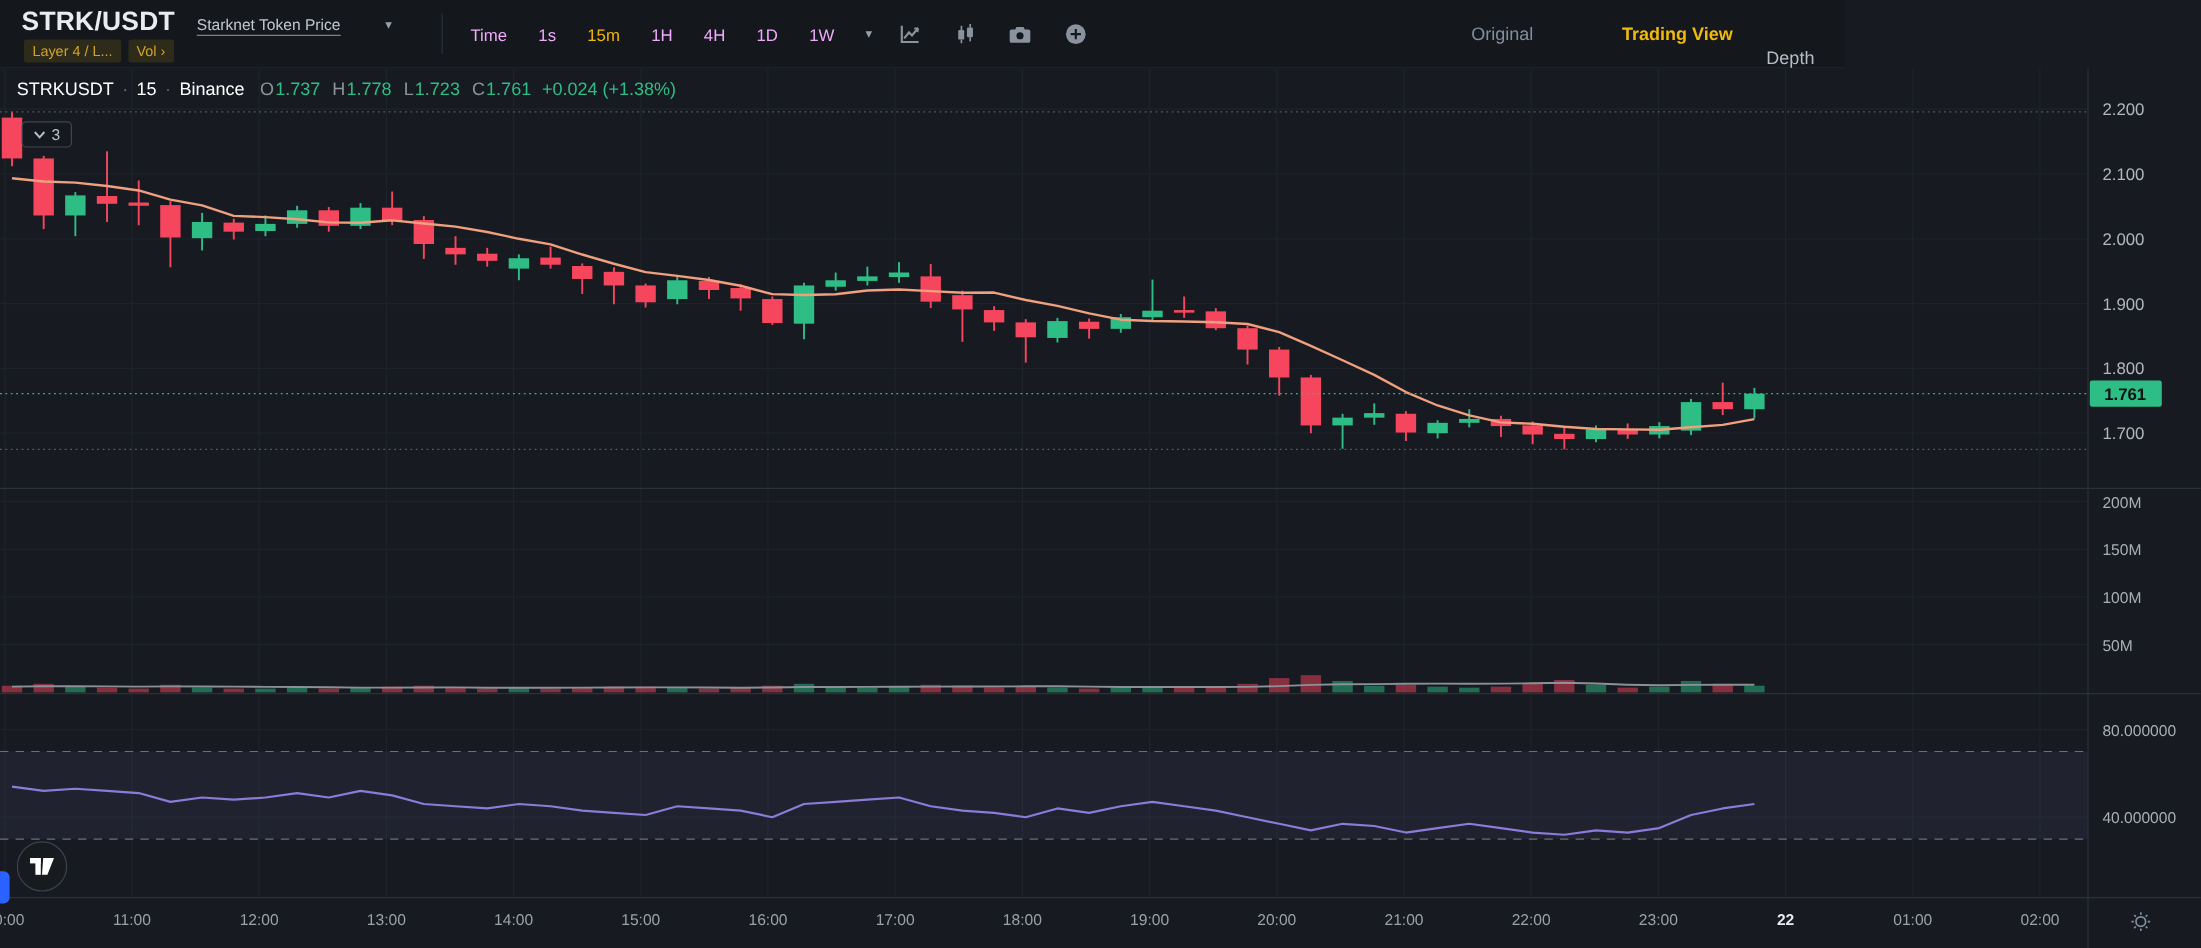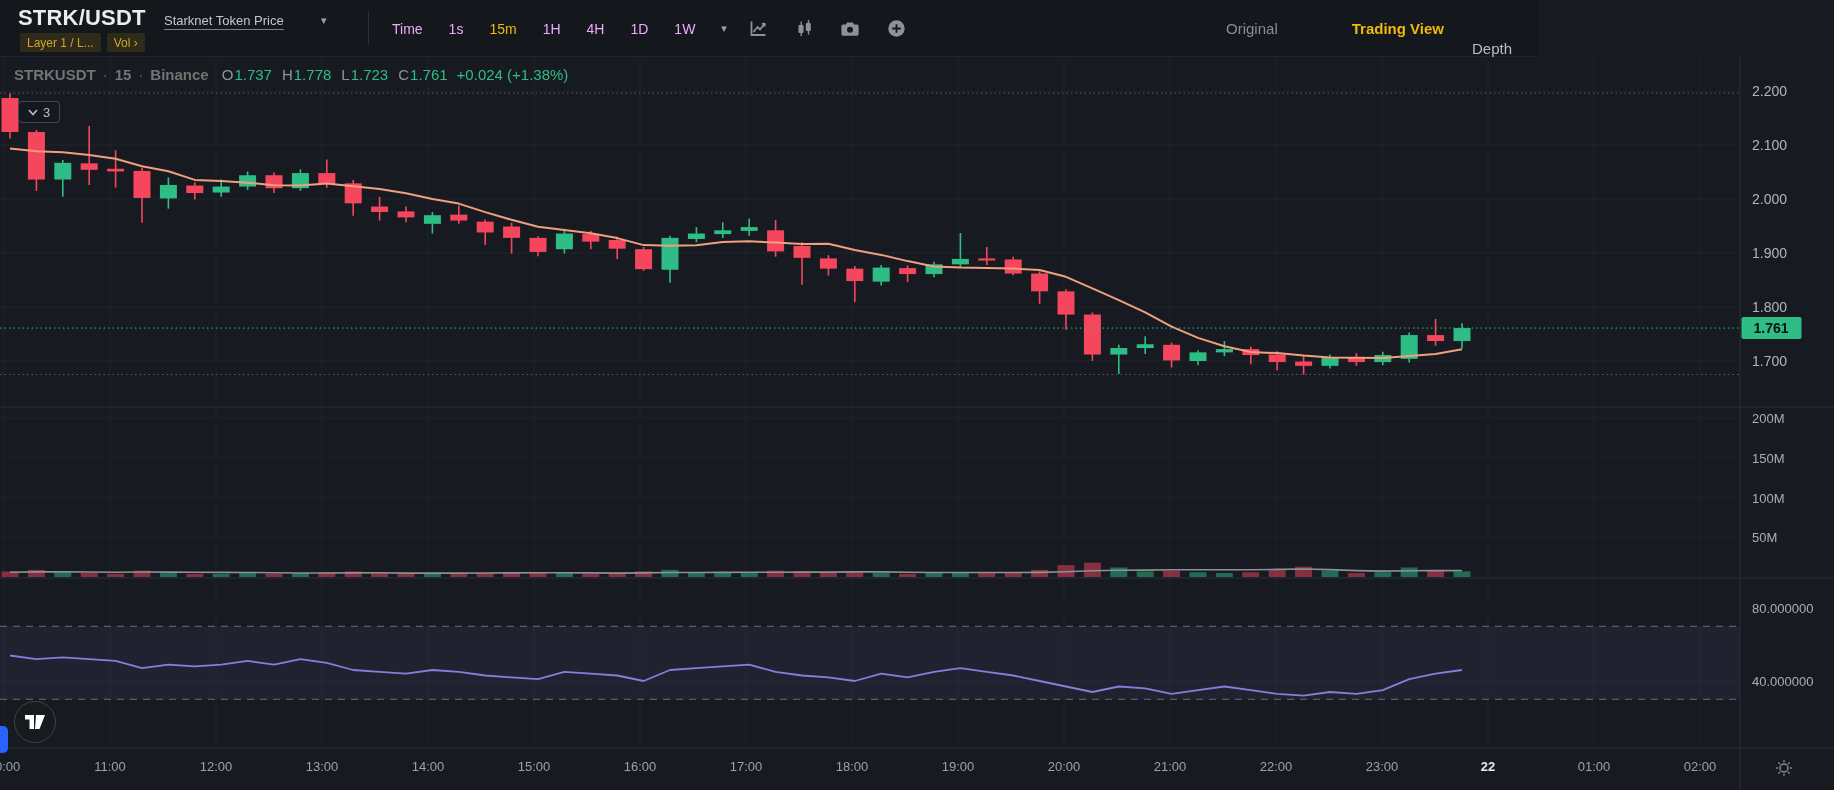--- a/index.html
+++ b/index.html
@@ -31,21 +31,21 @@
   .tab-row { position:absolute; right:26px; top:0; height:57px; display:flex;
     align-items:center; gap:28px; }
   .view-tab { font-size:15px; color:#848E9C; cursor:pointer; }
   .view-tab.active { color:#F0B90B; font-weight:bold;margin-left:46px; }
   .view-tab.light { color:#B7BDC6;margin-top:40px; }
 
   
   #chart-svg { position:absolute; left:0; top:0; z-index:1; }
   #legend { position:absolute; left:14px; top:66px; z-index:5; font-size:15px;
     display:flex; align-items:baseline; gap:7px; pointer-events:none; white-space:nowrap; }
-  #legend .sym { color:#737373;font-weight:bold; }
+  #legend .sym { color:#ffffff; }
   #legend .sep { color:#6A7177; }
   #legend .ohlc-label { color:#8D949C; }
   #legend .ohlc-val { color:#2EBD85; }
   #legend .chg { color:#2EBD85; margin-left:2px; }
   .ohlc-item { display:flex; gap:1px; }
   #indicator-badge { position:absolute; left:18px; top:101px; z-index:5; height:22px;
     display:flex; align-items:center; gap:5px; padding:0 9px; border:1px solid #40454F;
     border-radius:4px; background:rgba(21,25,30,.85); color:#B7BDC6; font-size:13px; cursor:pointer; }
   #tv-logo { position:absolute; left:14px; top:701px; width:42px; height:42px; border-radius:50%;
     border:1px solid #3B424B; background:rgba(23,27,33,.55); z-index:5; display:flex;
@@ -322,21 +322,21 @@
         <text x="1594" y="771" font-size="13" text-anchor="middle" fill="#9AA1AA" font-weight="normal">01:00</text>
         <text x="1700" y="771" font-size="13" text-anchor="middle" fill="#9AA1AA" font-weight="normal">02:00</text>
       </g>
     </svg>
 
   <div id="toolbar">
     <div class="symbol-title">STRK/USDT</div>
     <div class="symbol-subtitle">Starknet Token Price</div>
     <div class="title-caret">▾</div>
     <div class="tag-row" id="tag-row">
-        <div class="tag">Layer 1 / L...</div>
+        <div class="tag">Layer 4 / L...</div>
         <div class="tag">Vol ›</div>
       </div>
     <div class="vdivider"></div>
     <div class="interval-row" id="interval-row">
         <div class="interval">Time</div>
         <div class="interval">1s</div>
         <div class="interval active">15m</div>
         <div class="interval">1H</div>
         <div class="interval">4H</div>
         <div class="interval">1D</div>

